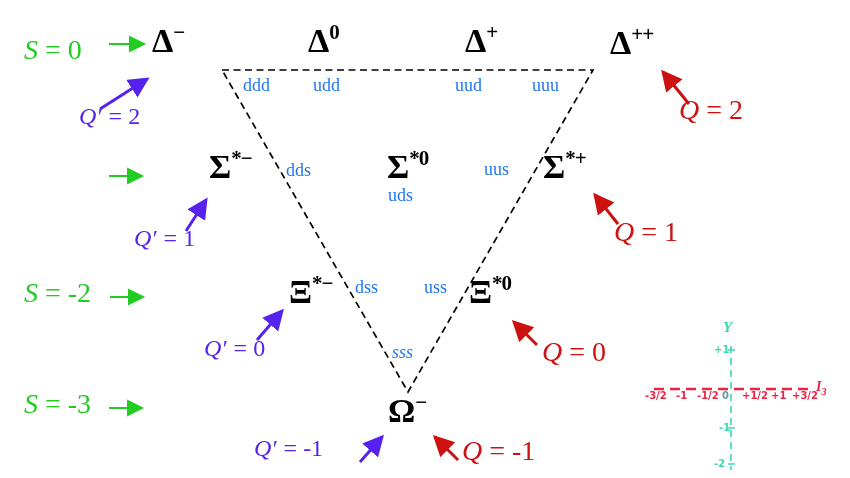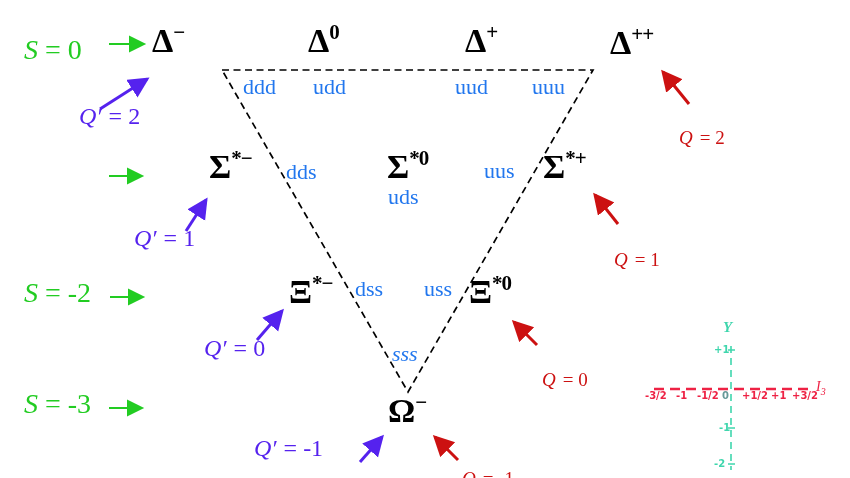--- a/index.html
+++ b/index.html
@@ -5,30 +5,30 @@
   html,body{margin:0;padding:0;}
   body{background:#ffffff;}
   #stage{
     position:relative;width:850px;height:478px;background:#fff;overflow:hidden;
     font-family:"Liberation Serif", serif;
   }
   #bg-svg{position:absolute;left:0;top:0;}
   .lbl{position:absolute;white-space:nowrap;line-height:1;}
   .particle{font-size:34px;font-weight:bold;color:#000;}
   .particle .sup{font-size:21px;vertical-align:13px;letter-spacing:-1px;}
-  .quark{font-size:22px;color:var(--quark_blue);}
+  .quark{font-size:18px;color:var(--quark_blue);}
   .quark.it{font-style:italic;}
   .slabel{font-size:28px;color:var(--green);}
   .qplabel{font-size:24px;color:var(--violet);}
-  .qlabel{font-size:19px;color:var(--red);margin-top:32px;}
+  .qlabel{font-size:28px;color:var(--red);}
   .var{font-style:italic;}
   .rest{margin-left:7px;}
   
   .axY{font-size:15px;font-style:italic;color:var(--axis_teal);font-weight:bold;}
-  .axI{font-size:14px;font-style:italic;font-weight:normal;color:var(--axis_red);}
+  .axI{font-size:14px;font-style:italic;font-weight:bold;color:var(--axis_red);}
   .axI sub{font-size:10px;}
   .xt{position:absolute;font-family:"DejaVu Sans",sans-serif;font-size:10px;font-weight:bold;color:var(--axis_red);line-height:1;}
   .yt{position:absolute;font-family:"DejaVu Sans",sans-serif;font-size:10px;font-weight:bold;color:var(--axis_teal);line-height:1;}
   .origin{position:absolute;font-family:"DejaVu Sans",sans-serif;font-size:10px;font-weight:bold;color:var(--origin_grey);line-height:1;}
 </style>
 </head>
 <body>
 
 <div id="stage">
 

